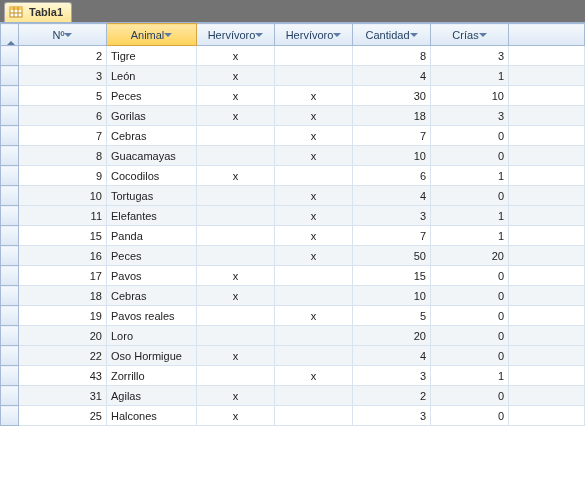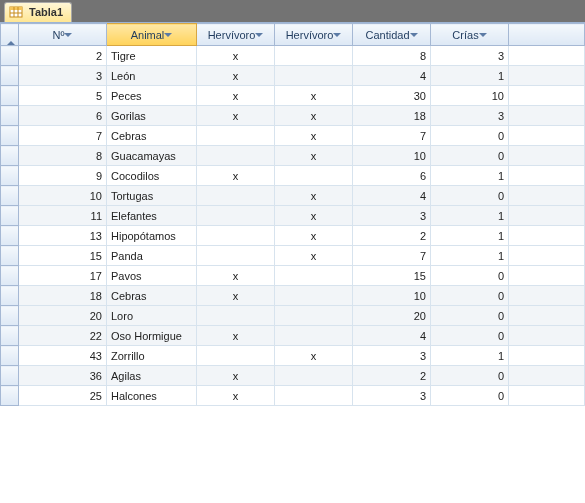--- a/index.html
+++ b/index.html
@@ -187,58 +187,68 @@
           <td class="num">11</td>
           <td>Elefantes</td>
           <td class="ctr"></td>
           <td class="ctr">x</td>
           <td class="num">3</td>
           <td class="num">1</td>
           <td></td>
         </tr>
         <tr>
           <td class="rowhdr"></td>
-          <td class="num">13</td>
-          <td>Hipopótamos</td>
-          <td class="ctr"></td>
-          <td class="ctr">x</td>
-          <td class="num">2</td>
-          <td class="num">1</td>
-          <td></td>
-        </tr>
-        <tr>
-          <td class="rowhdr"></td>
           <td class="num">15</td>
           <td>Panda</td>
           <td class="ctr"></td>
           <td class="ctr">x</td>
           <td class="num">7</td>
           <td class="num">1</td>
           <td></td>
         </tr>
+        <tr class="alt">
+          <td class="rowhdr"></td>
+          <td class="num">16</td>
+          <td>Peces</td>
+          <td class="ctr"></td>
+          <td class="ctr">x</td>
+          <td class="num">50</td>
+          <td class="num">20</td>
+          <td></td>
+        </tr>
         <tr>
           <td class="rowhdr"></td>
           <td class="num">17</td>
           <td>Pavos</td>
           <td class="ctr">x</td>
           <td class="ctr"></td>
           <td class="num">15</td>
           <td class="num">0</td>
           <td></td>
         </tr>
         <tr class="alt">
           <td class="rowhdr"></td>
           <td class="num">18</td>
           <td>Cebras</td>
           <td class="ctr">x</td>
           <td class="ctr"></td>
           <td class="num">10</td>
           <td class="num">0</td>
           <td></td>
         </tr>
+        <tr>
+          <td class="rowhdr"></td>
+          <td class="num">19</td>
+          <td>Pavos reales</td>
+          <td class="ctr"></td>
+          <td class="ctr">x</td>
+          <td class="num">5</td>
+          <td class="num">0</td>
+          <td></td>
+        </tr>
         <tr class="alt">
           <td class="rowhdr"></td>
           <td class="num">20</td>
           <td>Loro</td>
           <td class="ctr"></td>
           <td class="ctr"></td>
           <td class="num">20</td>
           <td class="num">0</td>
           <td></td>
         </tr>
@@ -257,21 +267,21 @@
           <td class="num">43</td>
           <td>Zorrillo</td>
           <td class="ctr"></td>
           <td class="ctr">x</td>
           <td class="num">3</td>
           <td class="num">1</td>
           <td></td>
         </tr>
         <tr class="alt">
           <td class="rowhdr"></td>
-          <td class="num">36</td>
+          <td class="num">31</td>
           <td>Agilas</td>
           <td class="ctr">x</td>
           <td class="ctr"></td>
           <td class="num">2</td>
           <td class="num">0</td>
           <td></td>
         </tr>
         <tr>
           <td class="rowhdr"></td>
           <td class="num">25</td>

